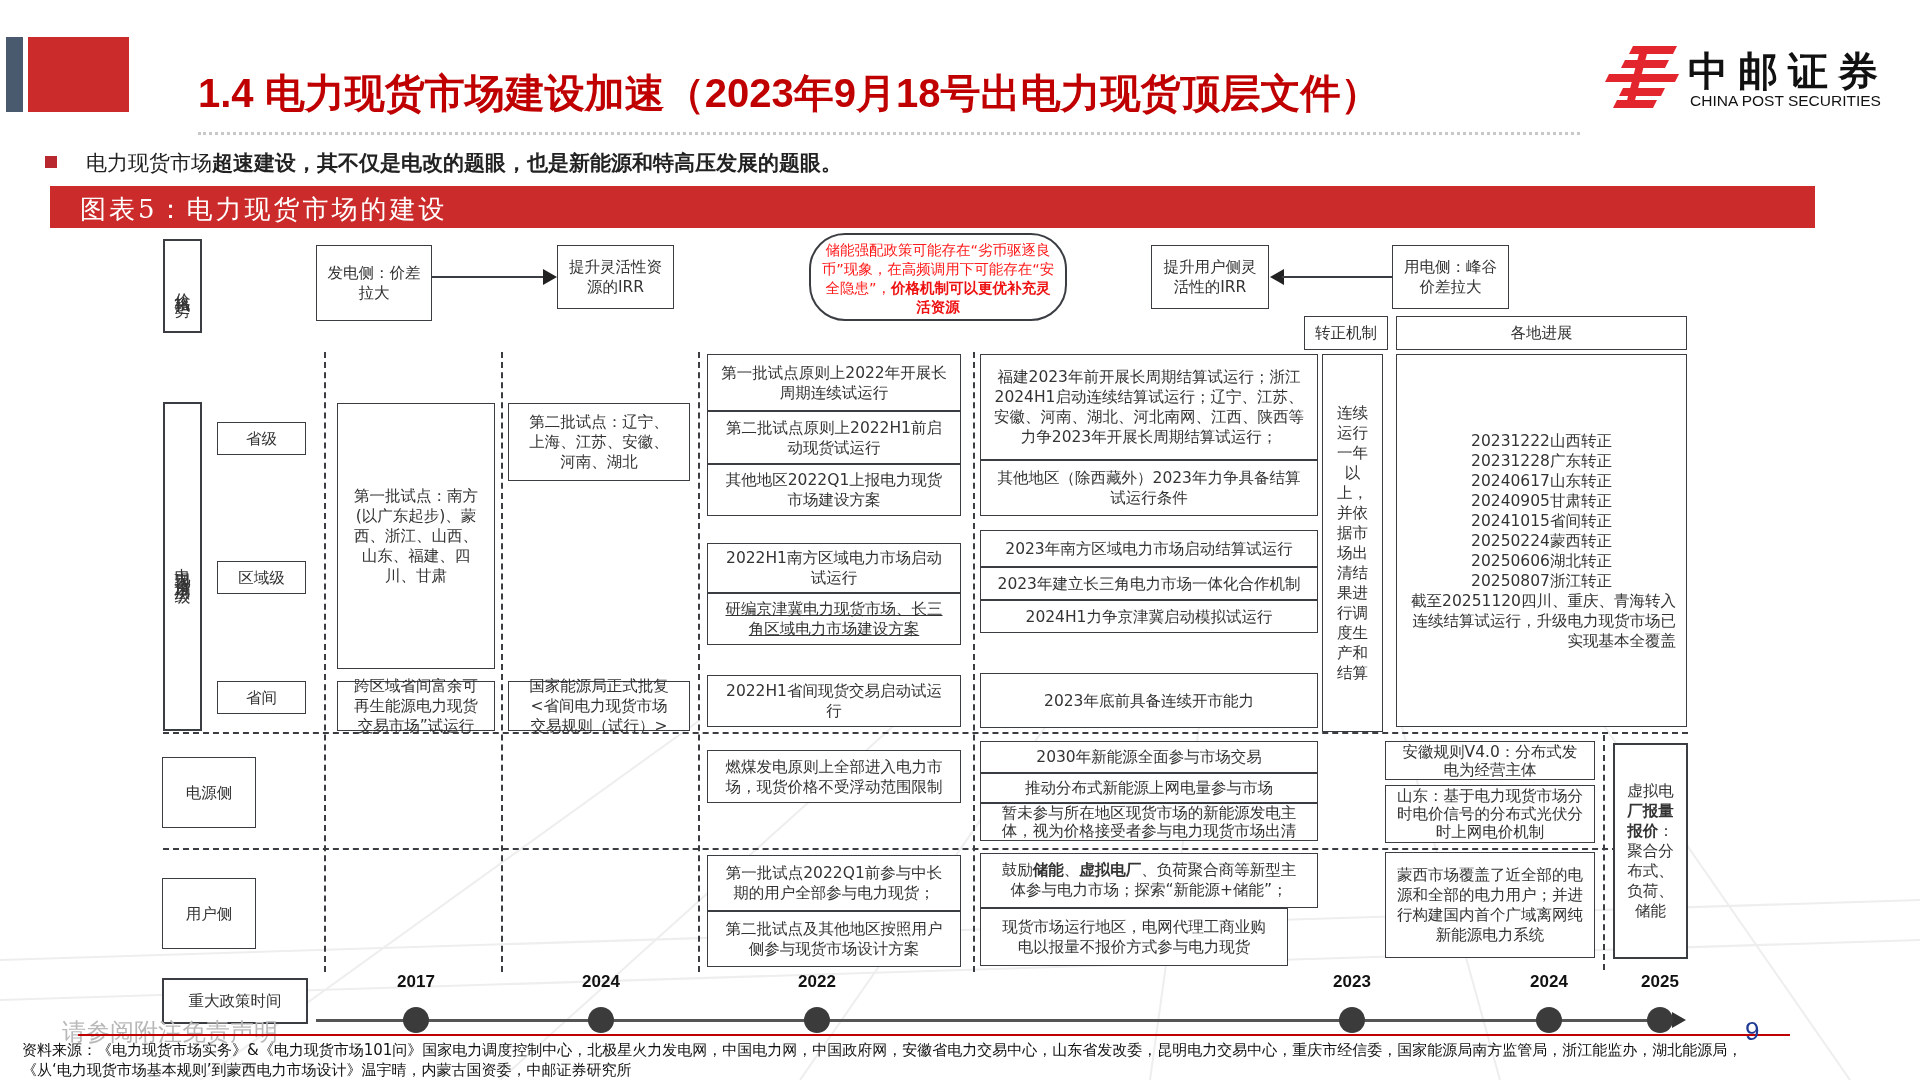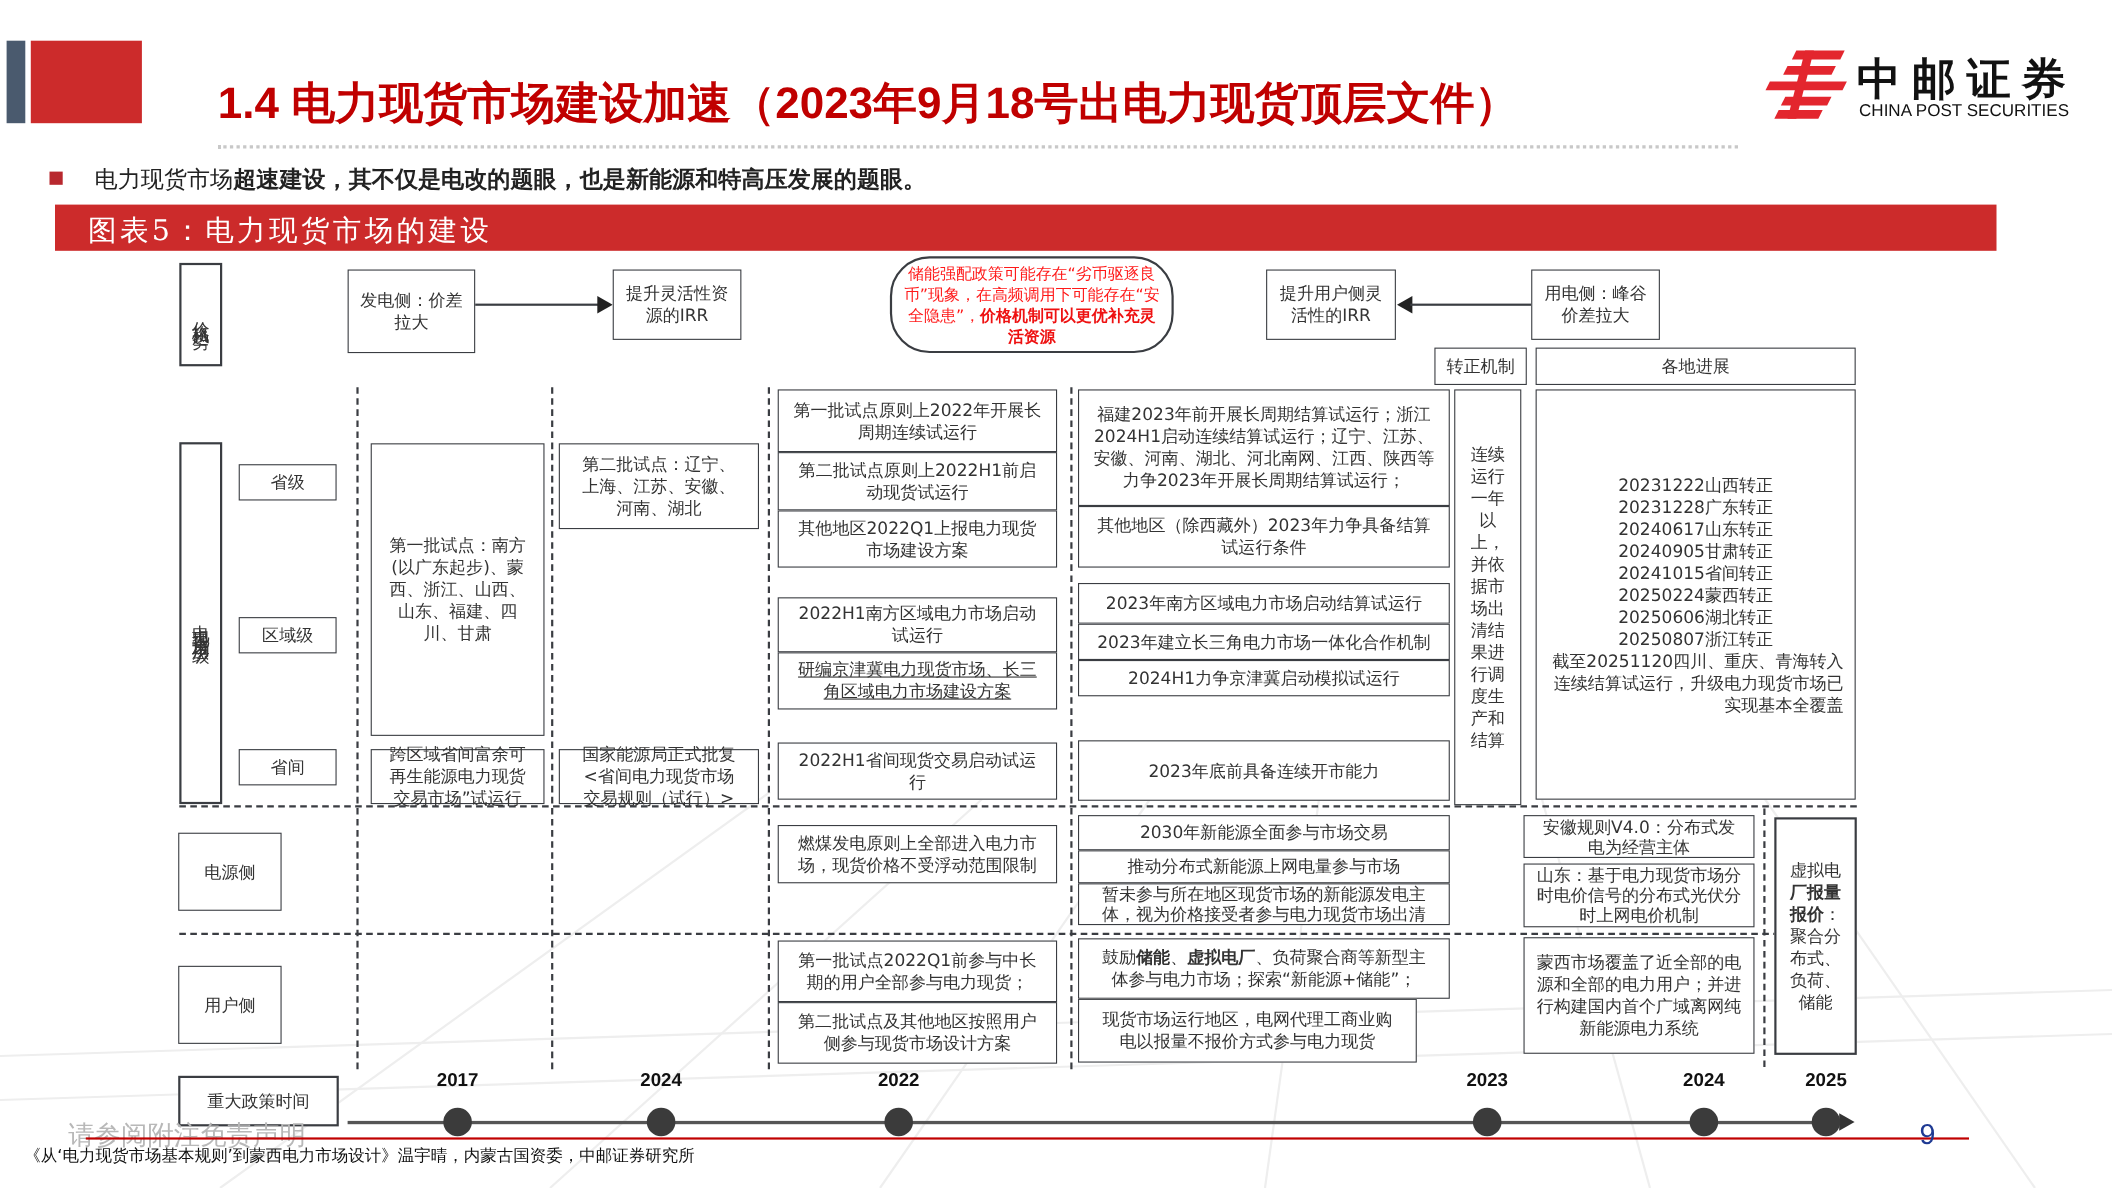--- a/index.html
+++ b/index.html
@@ -185,14 +185,15 @@
 <div class="year" style="left:601px;">2024</div>
 <div class="year" style="left:817px;">2022</div>
 <div class="year" style="left:1352px;">2023</div>
 <div class="year" style="left:1549px;">2024</div>
 <div class="year" style="left:1660px;">2025</div>
 
 <div class="abs watermark">请参阅附注免责声明</div>
 <div class="abs redline"></div>
 <div class="abs pagenum">9</div>
 <div class="abs source">
+  <div>资料来源：《电力现货市场实务》&amp;《电力现货市场101问》国家电力调度控制中心，北极星火力发电网，中国电力网，中国政府网，安徽省电力交易中心，山东省发改委，昆明电力交易中心，重庆市经信委，国家能源局南方监管局，浙江能监办，湖北能源局，</div>
   <div>《从‘电力现货市场基本规则’到蒙西电力市场设计》温宇晴，内蒙古国资委，中邮证券研究所</div>
 </div>
 
 </body></html>

